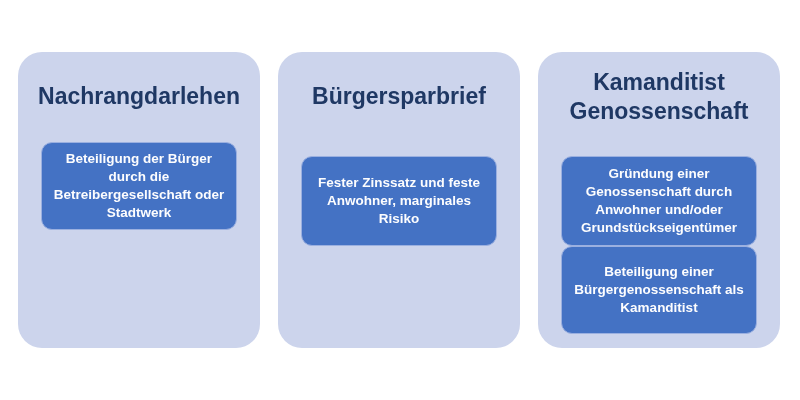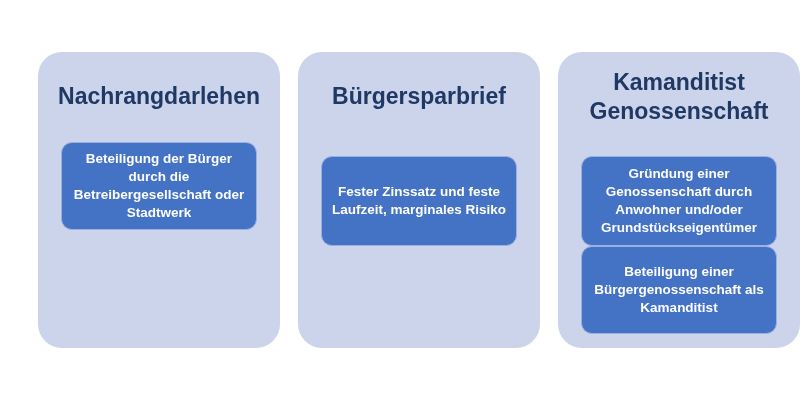--- a/index.html
+++ b/index.html
@@ -19,21 +19,20 @@
   .diagram{
     position:absolute;
     left:0; top:0;
     width:800px; height:400px;
   }
   .columns{
     position:absolute;
     left:18px; top:52px;
     display:flex;
     gap:18px;
-    margin-left:20px;
   }
   .panel{
     width:242px;
     height:296px;
     background:var(--panel-bg);
     border-radius:24px;
     display:flex;
     flex-direction:column;
     align-items:center;
     padding:0 23px;
@@ -73,21 +72,21 @@
 <div class="diagram">
   <div class="columns">
 
     <div class="panel">
       <div class="panel-title">Nachrangdarlehen</div>
       <div class="info-box box-1">Beteiligung der Bürger durch die Betreibergesellschaft oder Stadtwerk</div>
     </div>
 
     <div class="panel">
       <div class="panel-title">Bürgersparbrief</div>
-      <div class="info-box box-2">Fester Zinssatz und feste Laufzeit, marginales Risiko</div>
+      <div class="info-box box-2">Fester Zinssatz und feste Anwohner, marginales Risiko</div>
     </div>
 
     <div class="panel">
       <div class="panel-title">Kamanditist Genossenschaft</div>
       <div class="info-box box-2">Gründung einer Genossenschaft durch Anwohner und/oder Grundstückseigentümer</div>
       <div class="info-box box-1">Beteiligung einer Bürgergenossenschaft als Kamanditist</div>
     </div>
 
   </div>
 </div>

